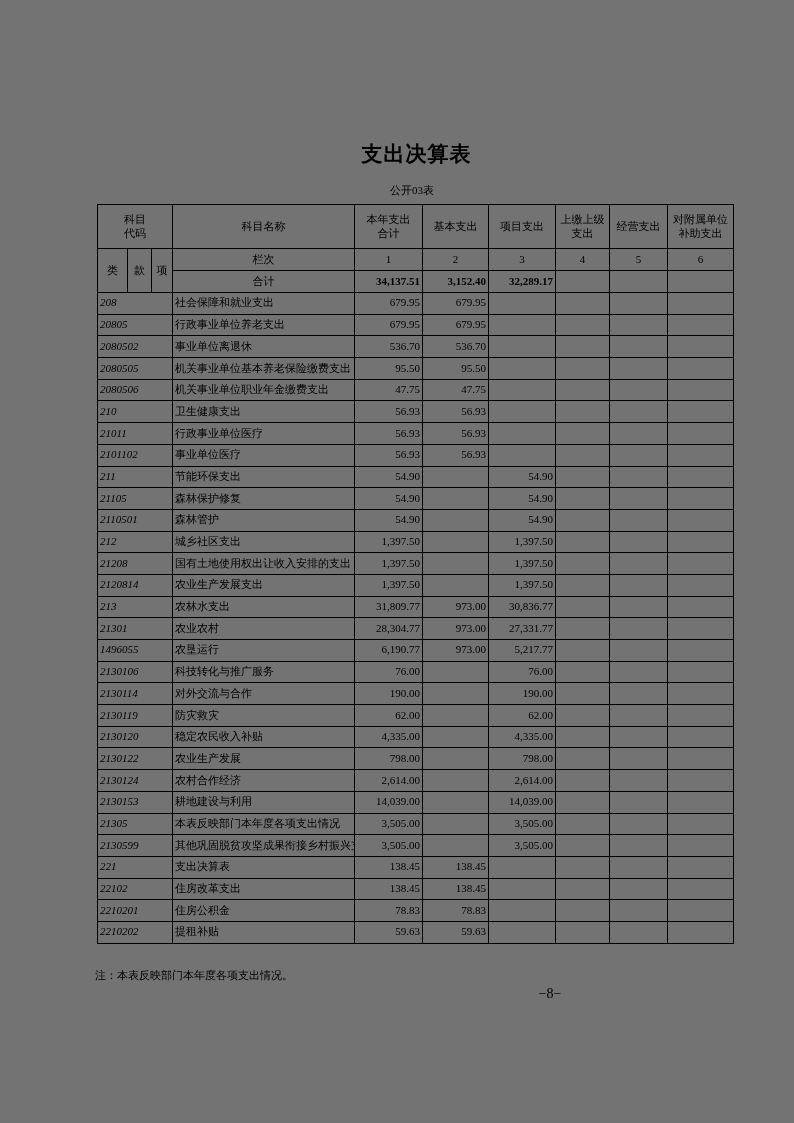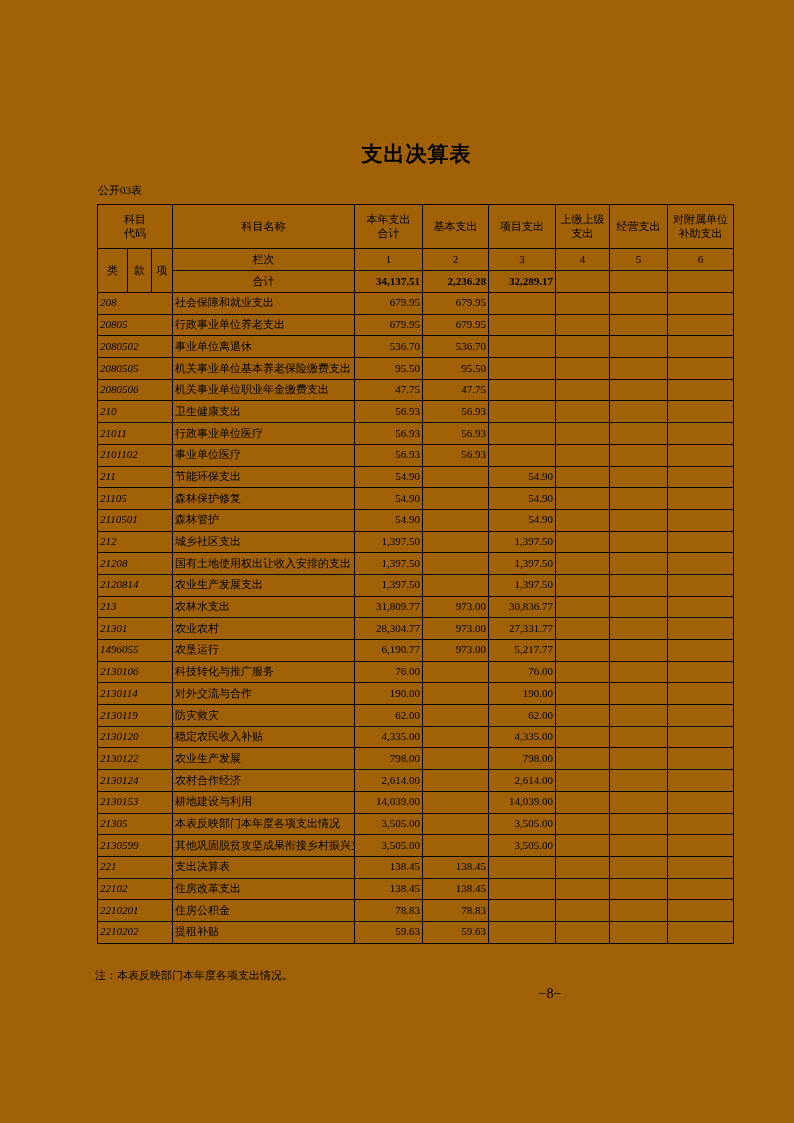--- a/index.html
+++ b/index.html
@@ -1,33 +1,33 @@
 <!DOCTYPE html>
 <html><head>
 <meta charset="utf-8">
 <style>
   html,body{margin:0;padding:0;background:#888;}
   .page{
     position:relative;
     width:794px;height:1123px;
-    background:#a16207;
+    background:#737373;
     margin:0 auto;
     font-family:"Liberation Serif","DejaVu Serif",serif;
     color:#000;
     overflow:hidden;
   }
   .page-title{
     position:absolute;top:140px;left:98px;width:637px;
     text-align:center;
     font-family:"Liberation Sans","DejaVu Sans",sans-serif;
     font-weight:bold;font-size:21px;letter-spacing:1px;
   }
   .form-label{
-    position:absolute;top:183px;left:98px;width:652px;
-    text-align:left;font-size:11px;
+    position:absolute;top:183px;left:86px;width:652px;
+    text-align:center;font-size:11px;
   }
   .meta-row{
     position:absolute;top:201px;left:98px;width:652px;
     display:flex;justify-content:space-between;
     font-size:11px;
   }
   .meta-row .dept{padding-left:5px;}
   table.fin{
     position:absolute;top:204px;left:97px;
     width:637px;
@@ -105,21 +105,21 @@
         <th>1</th>
         <th>2</th>
         <th>3</th>
         <th>4</th>
         <th>5</th>
         <th>6</th>
       </tr>
       <tr class="hdr-sub">
         <td class="ctr">合计</td>
         <td class="num" style="font-weight:bold">34,137.51</td>
-        <td class="num" style="font-weight:bold">2,236.28</td>
+        <td class="num" style="font-weight:bold">3,152.40</td>
         <td class="num" style="font-weight:bold">32,289.17</td>
         <td class="num"></td>
         <td class="num"></td>
         <td class="num"></td>
       </tr>
     </thead>
     <tbody>
         <tr class="data-row">
       <td class="code" colspan="3">208</td>
       <td class="name">社会保障和就业支出</td>

